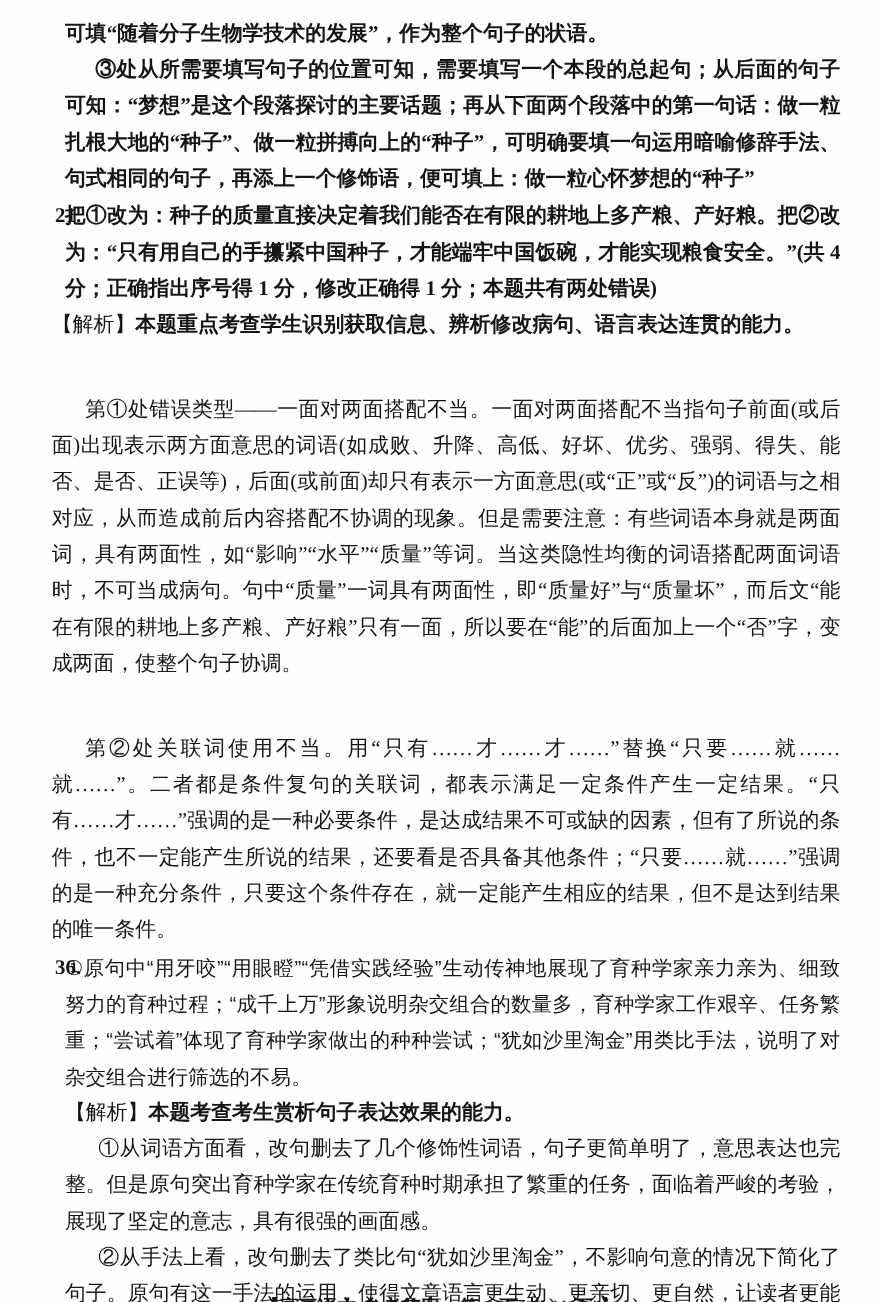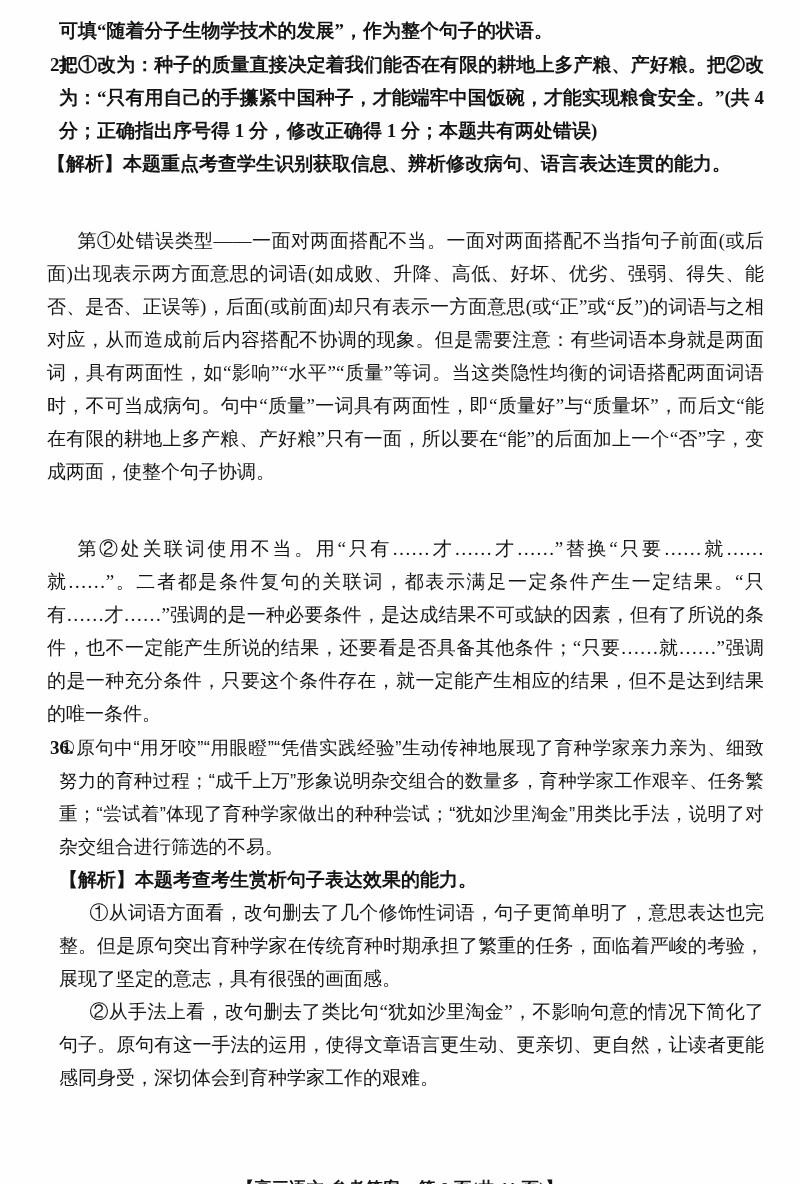--- a/index.html
+++ b/index.html
@@ -21,21 +21,21 @@
   .cont-block{margin-left:21px;}
   .ind{text-indent:1.45em;}
   .qitem{position:relative;padding-left:21px;margin-top:1px;}
   .qnum{
     position:absolute;left:12px;top:0;width:30px;
     font-weight:700;
   }
   .exp-wide{margin-left:-12px;}
   .exp-wide .ind2{text-indent:1.6em;margin-top:44px;}
   .ind2{text-indent:1.6em;}
-  .lbl{font-weight:700;}
+  .lbl{font-weight:400;}
   .hei{
     font-family:"Liberation Sans","DejaVu Sans",sans-serif;
     font-size:18.5px;
     font-weight:400;
     letter-spacing:0.2px;
   }
   .footer{
     position:absolute;left:0;right:0;top:1172px;
     text-align:center;
     font-size:17px;
@@ -44,20 +44,21 @@
   }
 </style>
 </head>
 <body>
 
 <div class="page">
   <div class="doc">
 
     <section class="cont-block">
       <p class="ans">可填“随着分子生物学技术的发展”，作为整个句子的状语。</p>
+      <p class="ans ind">③处从所需要填写句子的位置可知，需要填写一个本段的总起句；从后面的句子可知：“梦想”是这个段落探讨的主要话题；再从下面两个段落中的第一句话：做一粒扎根大地的“种子”、做一粒拼搏向上的“种子”，可明确要填一句运用暗喻修辞手法、句式相同的句子，再添上一个修饰语，便可填上：做一粒心怀梦想的“种子”</p>
     </section>
 
     <section class="qitem">
       <span class="qnum">21.</span>
       <p class="ans">把①改为：种子的质量直接决定着我们能否在有限的耕地上多产粮、产好粮。把②改为：“只有用自己的手攥紧中国种子，才能端牢中国饭碗，才能实现粮食安全。”(共 4 分；正确指出序号得 1 分，修改正确得 1 分；本题共有两处错误)</p>
       <div class="exp-wide">
         <p><span class="lbl">【解析】</span><span class="ans">本题重点考查学生识别获取信息、辨析修改病句、语言表达连贯的能力。</span></p>
         <p class="exp ind2">第①处错误类型——一面对两面搭配不当。一面对两面搭配不当指句子前面(或后面)出现表示两方面意思的词语(如成败、升降、高低、好坏、优劣、强弱、得失、能否、是否、正误等)，后面(或前面)却只有表示一方面意思(或“正”或“反”)的词语与之相对应，从而造成前后内容搭配不协调的现象。但是需要注意：有些词语本身就是两面词，具有两面性，如“影响”“水平”“质量”等词。当这类隐性均衡的词语搭配两面词语时，不可当成病句。句中“质量”一词具有两面性，即“质量好”与“质量坏”，而后文“能在有限的耕地上多产粮、产好粮”只有一面，所以要在“能”的后面加上一个“否”字，变成两面，使整个句子协调。</p>
         <p class="exp ind2">第②处关联词使用不当。用“只有……才……才……”替换“只要……就……就……”。二者都是条件复句的关联词，都表示满足一定条件产生一定结果。“只有……才……”强调的是一种必要条件，是达成结果不可或缺的因素，但有了所说的条件，也不一定能产生所说的结果，还要看是否具备其他条件；“只要……就……”强调的是一种充分条件，只要这个条件存在，就一定能产生相应的结果，但不是达到结果的唯一条件。</p>
       </div>

